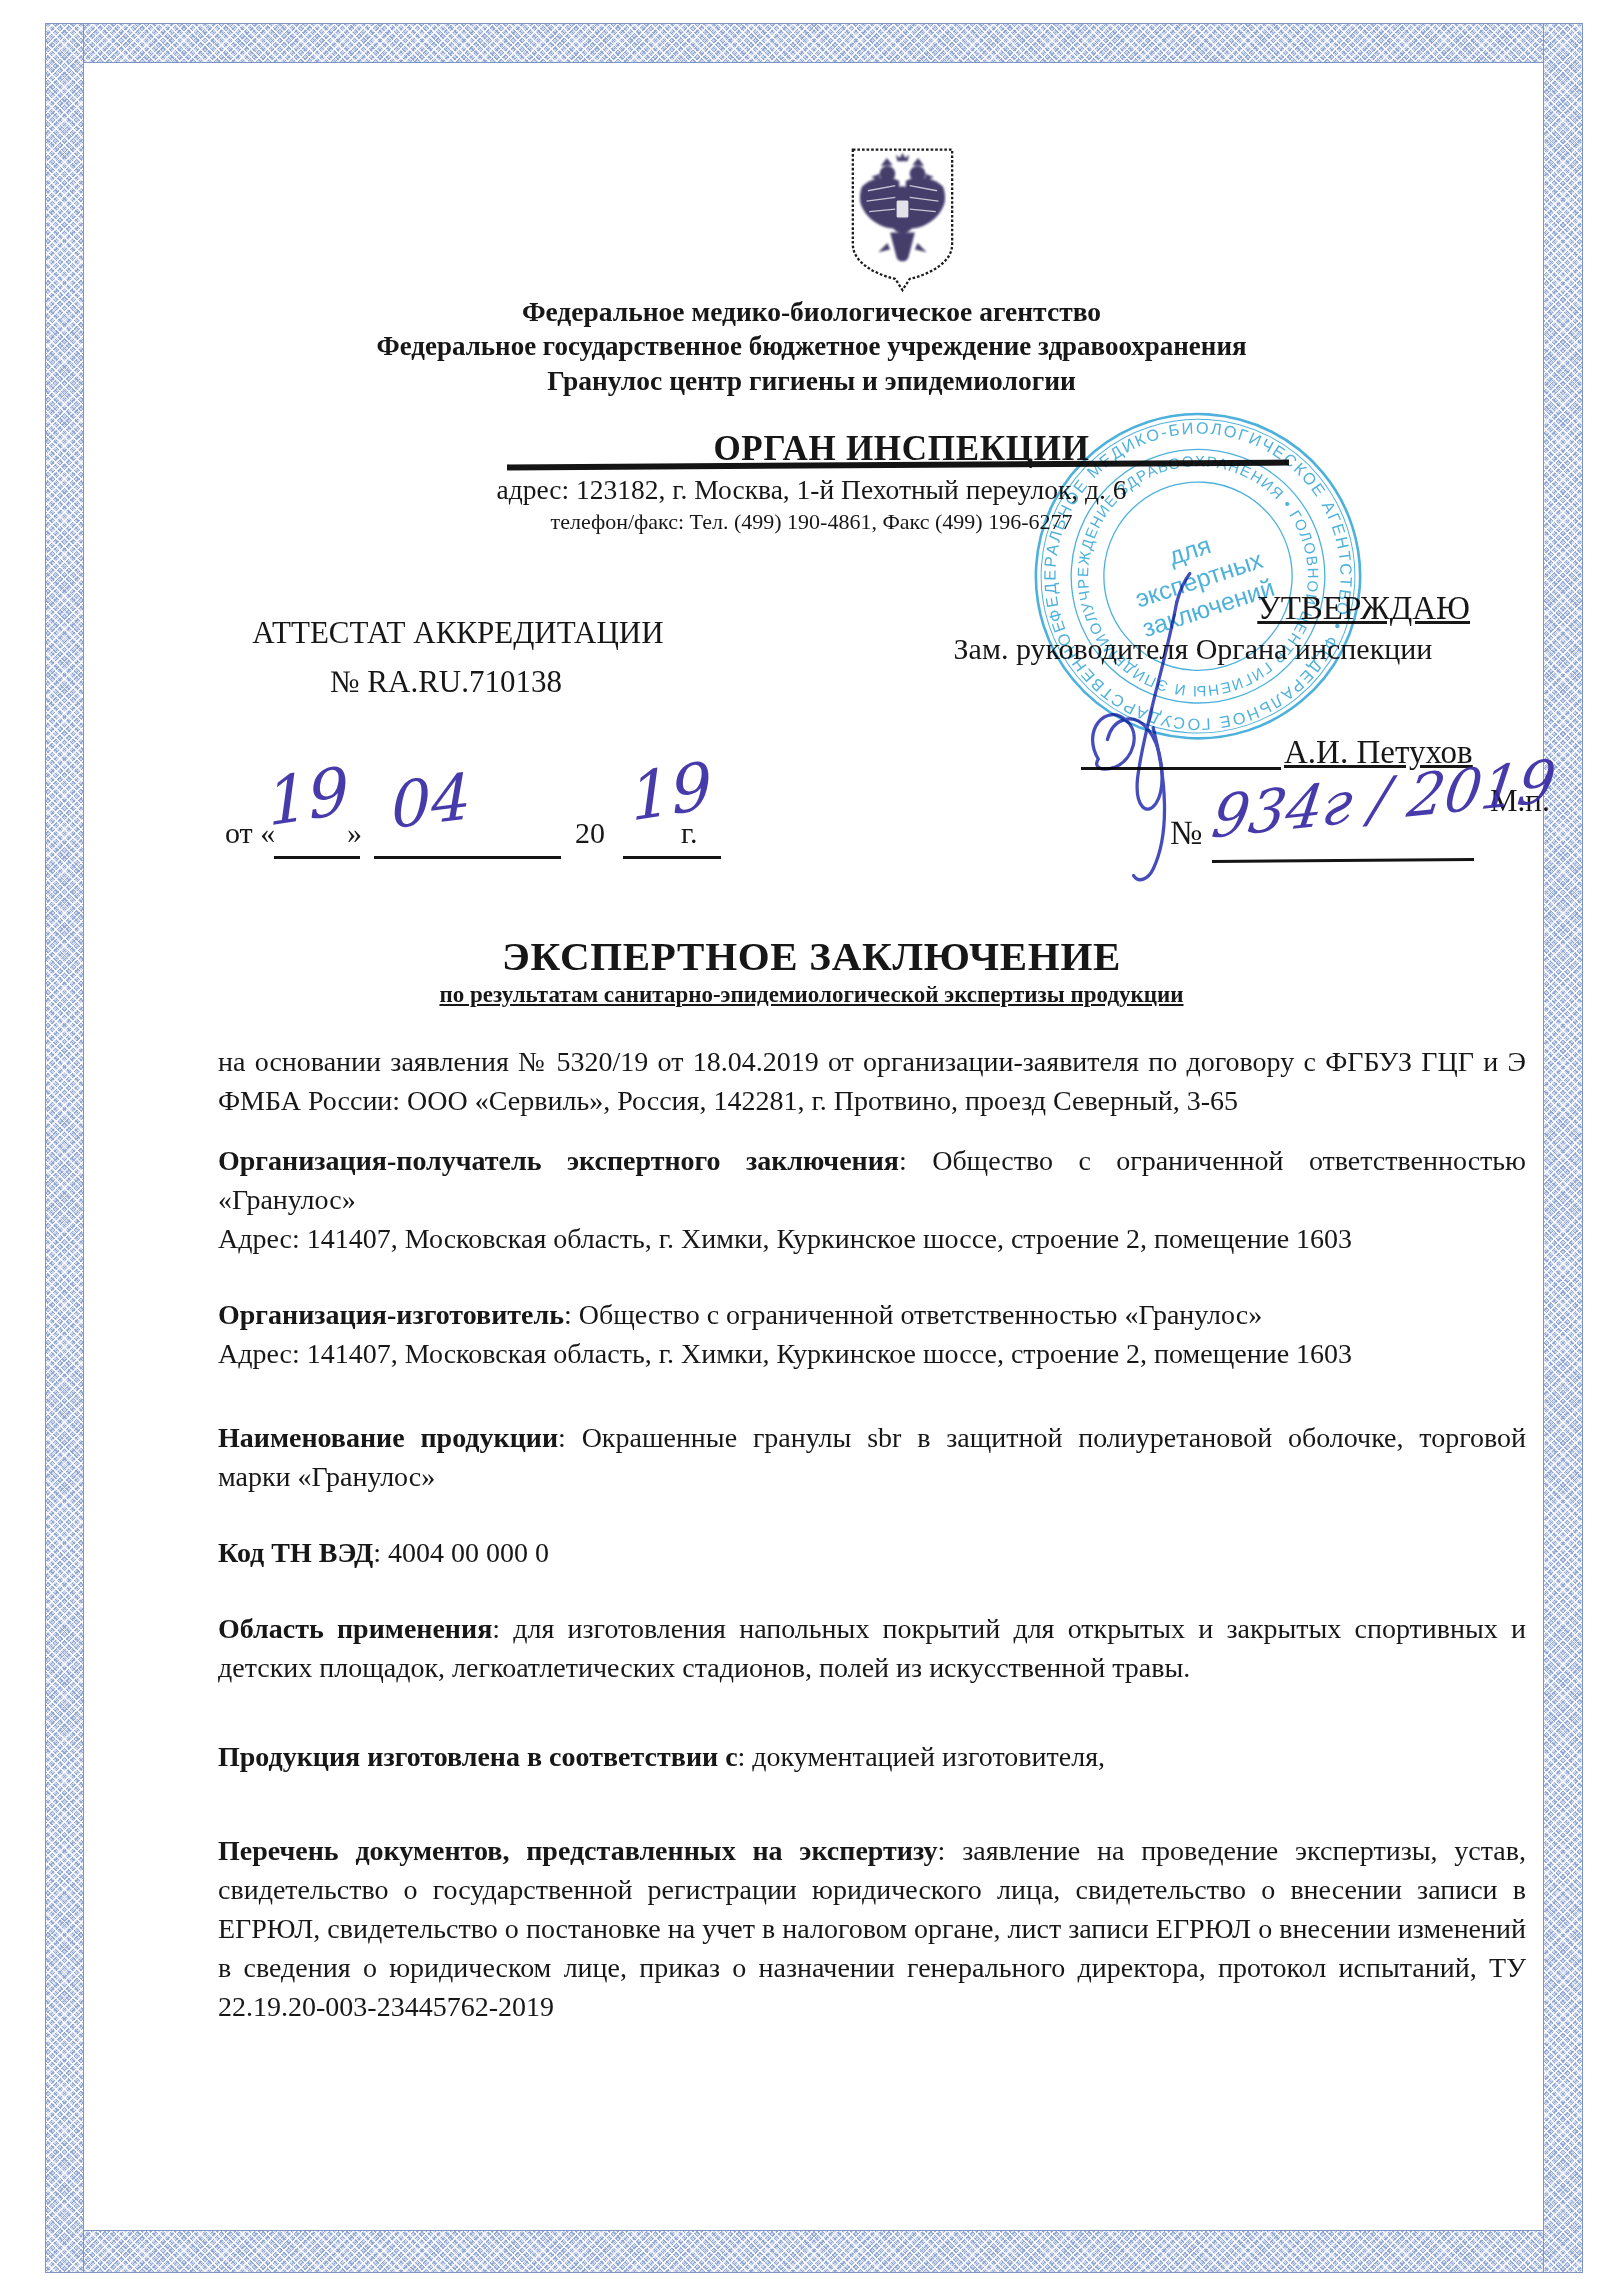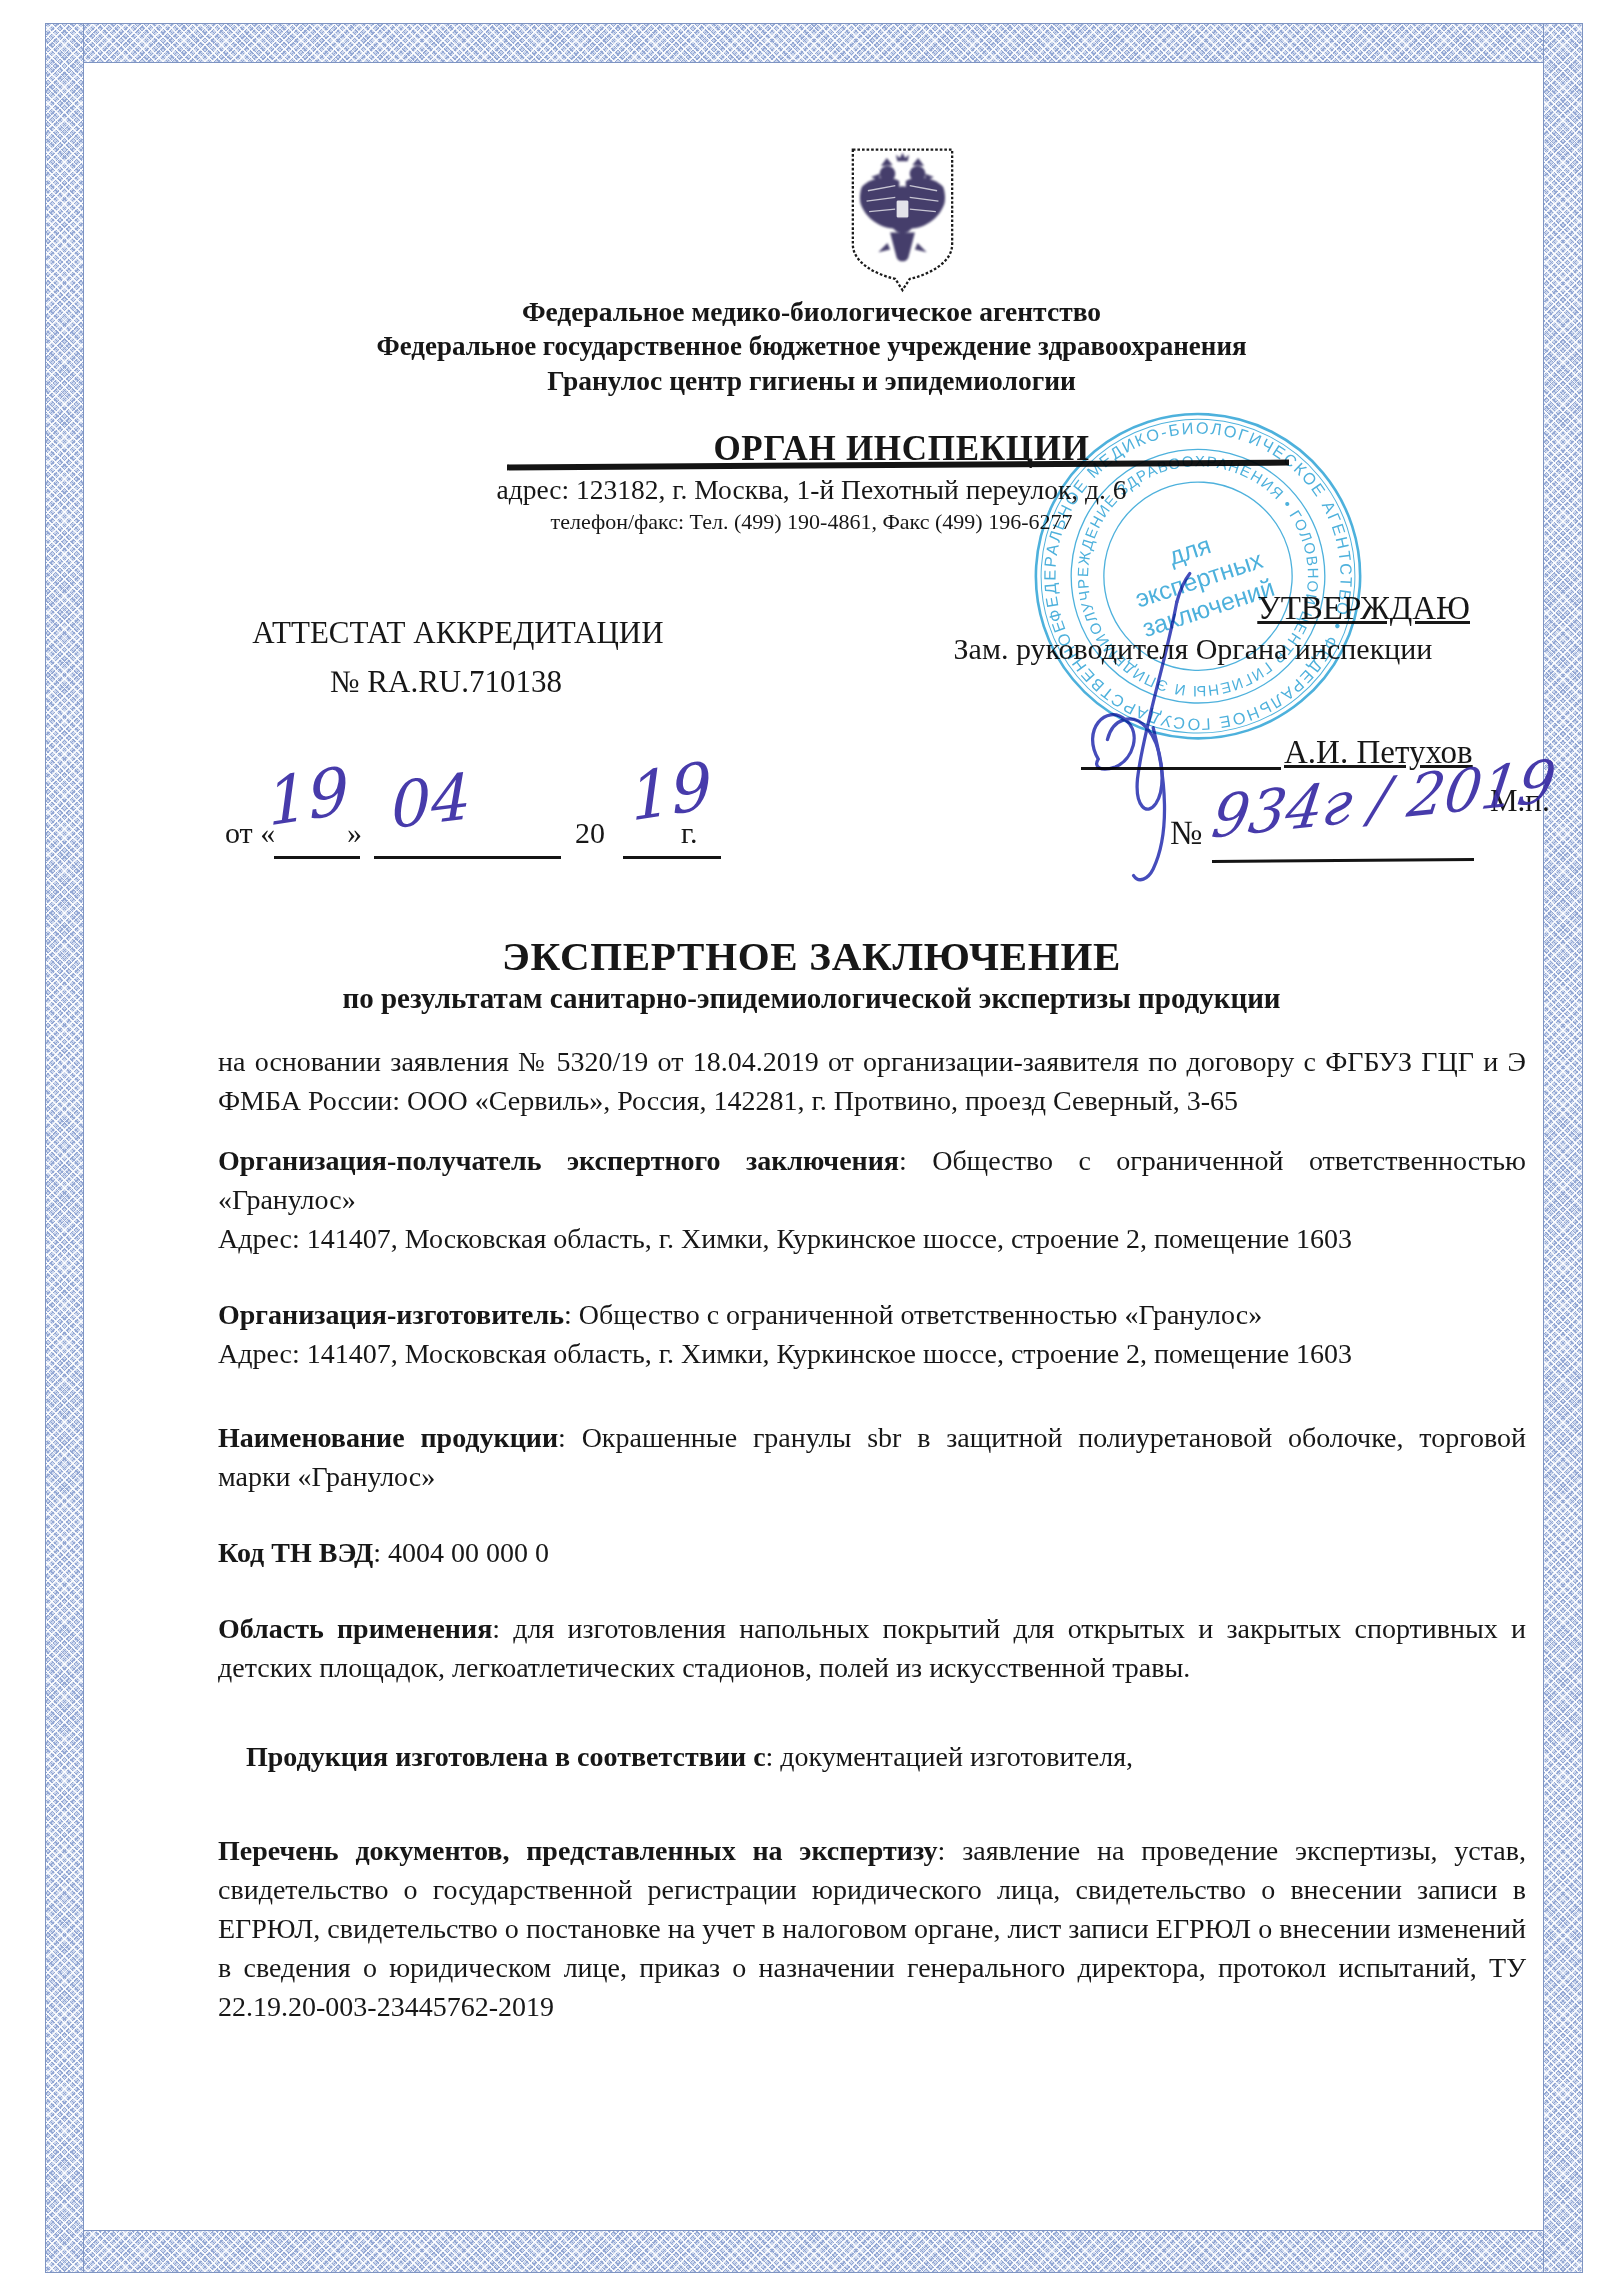--- a/index.html
+++ b/index.html
@@ -36,21 +36,21 @@
   .sig-rule{top:767px;left:1081px;width:200px;height:3.3px;background:#141414;}
   .appr-name{top:734px;left:1284px;font-size:33px;text-decoration:underline;}
   .appr-seal{top:783px;left:1490px;font-size:31px;}
   
   .dtxt{font-size:30px;}
   .blank{position:absolute;height:3.3px;background:#141414;}
   .hand{font-family:"DejaVu Serif",serif;font-style:italic;color:#382ba4;opacity:.92;}
   .num-label{top:814px;left:1170px;font-size:34px;}
   
   .doc-title{top:932px;font-size:41px;font-weight:bold;letter-spacing:0.7px;}
-  .doc-subtitle{top:982px;font-size:29px;font-weight:bold;}
+  .doc-subtitle{top:982px;font-size:23px;font-weight:bold;text-decoration:underline;}
   
   .body-text{position:absolute;left:218px;top:1042px;width:1308px;font-size:28px;line-height:39px;}
   .body-text p{margin:0;text-align:justify;text-align-last:left;}
   .blockline{display:block;}
   
   .stamp-svg,.sig-svg{position:absolute;mix-blend-mode:multiply;}
 </style>
 </head>
 <body>
 
@@ -164,17 +164,17 @@
   <p style="margin-bottom:37px;"><b>Организация-получатель экспертного заключения</b><span>: Общество с ограниченной ответственностью «Гранулос»</span><span class="blockline">Адрес: 141407, Московская область, г. Химки, Куркинское шоссе, строение 2, помещение 1603</span></p>
 
   <p style="margin-bottom:45px;"><b>Организация-изготовитель</b><span>: Общество с ограниченной ответственностью «Гранулос»</span><span class="blockline">Адрес: 141407, Московская область, г. Химки, Куркинское шоссе, строение 2, помещение 1603</span></p>
 
   <p style="margin-bottom:37px;"><b>Наименование продукции</b><span>: Окрашенные гранулы sbr в защитной полиуретановой оболочке, торговой марки «Гранулос»</span></p>
 
   <p style="margin-bottom:37px;"><b>Код ТН ВЭД</b><span>: 4004 00 000 0</span></p>
 
   <p style="margin-bottom:50px;"><b>Область применения</b><span>: для изготовления напольных покрытий для открытых и закрытых спортивных и детских площадок, легкоатлетических стадионов, полей из искусственной травы.</span></p>
 
-  <p style="margin-bottom:55px;margin-left:28px;"><b>Продукция изготовлена в соответствии с</b><span>: документацией изготовителя,</span></p>
+  <p style="margin-bottom:55px;"><b>Продукция изготовлена в соответствии с</b><span>: документацией изготовителя,</span></p>
 
   <p><b>Перечень документов, представленных на экспертизу</b><span>: заявление на проведение экспертизы, устав, свидетельство о государственной регистрации юридического лица, свидетельство о внесении записи в ЕГРЮЛ, свидетельство о постановке на учет в налоговом органе, лист записи ЕГРЮЛ о внесении изменений в сведения о юридическом лице, приказ о назначении генерального директора, протокол испытаний, ТУ 22.19.20-003-23445762-2019</span></p>
 </div>
 
 
 </body></html>

